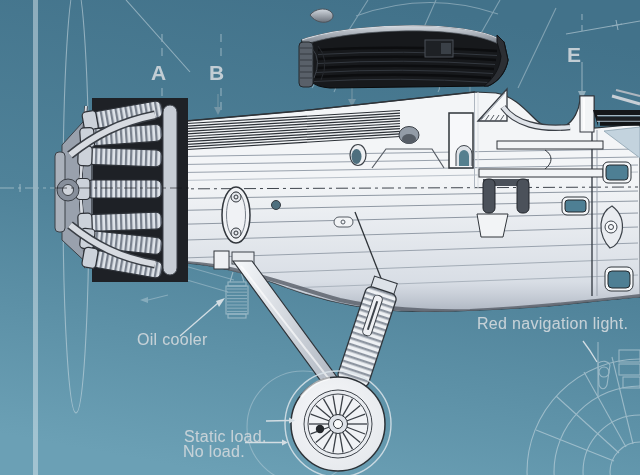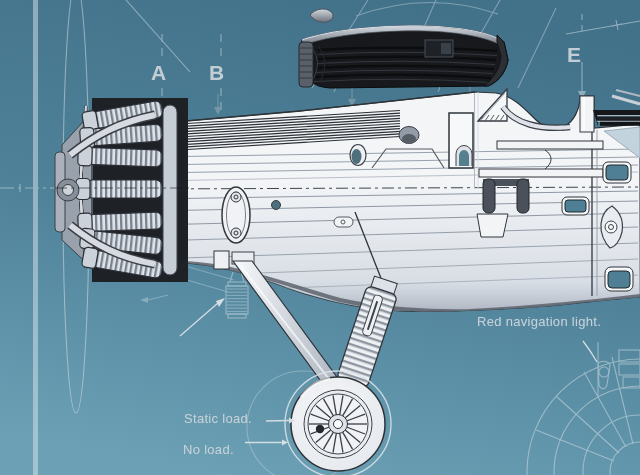--- a/index.html
+++ b/index.html
@@ -2,21 +2,21 @@
 <html><head>
 <meta charset="utf-8">
 <style>
   html,body{margin:0;padding:0;background:#2c3e4a;}
   #stage{
     position:relative;width:640px;height:475px;overflow:hidden;
     font-family:"Liberation Sans",sans-serif;
   }
   #stage svg{position:absolute;left:0;top:0;}
   .label{
-    position:absolute;color:#c6d1d7;font-size:13px;line-height:1.1;
+    position:absolute;color:#c6d1d7;font-size:16px;line-height:1.1;
     letter-spacing:.3px;white-space:nowrap;user-select:none;
     text-shadow:0 0 1px rgba(255,255,255,.15);
   }
   .letter{
     position:absolute;color:#c2cdd4;font-size:21px;font-weight:bold;
     letter-spacing:.5px;white-space:nowrap;user-select:none;
   }
 </style>
 </head>
 <body>
@@ -453,16 +453,17 @@
     <g>
       <line x1="245" y1="442.5" x2="282" y2="442.5"></line>
       <polygon points="282,439.5 282,445.5 288,442.5" fill="#d3dde3" stroke="none"></polygon>
     </g>
   </g>
 </svg>
 
 <div class="letter" style="left:151px;top:61px">A</div>
 <div class="letter" style="left:209px;top:61px">B</div>
 <div class="letter" style="left:567px;top:43px">E</div>
+<div class="label" style="left:137px;top:331px">Oil cooler</div>
 <div class="label" style="left:477px;top:315px">Red navigation light.</div>
-<div class="label" style="left:184px;top:412px">Static load.</div>
+<div class="label" style="left:184px;top:428px">Static load.</div>
 <div class="label" style="left:183px;top:443px">No load.</div>
 </div>
 
 </body></html>

